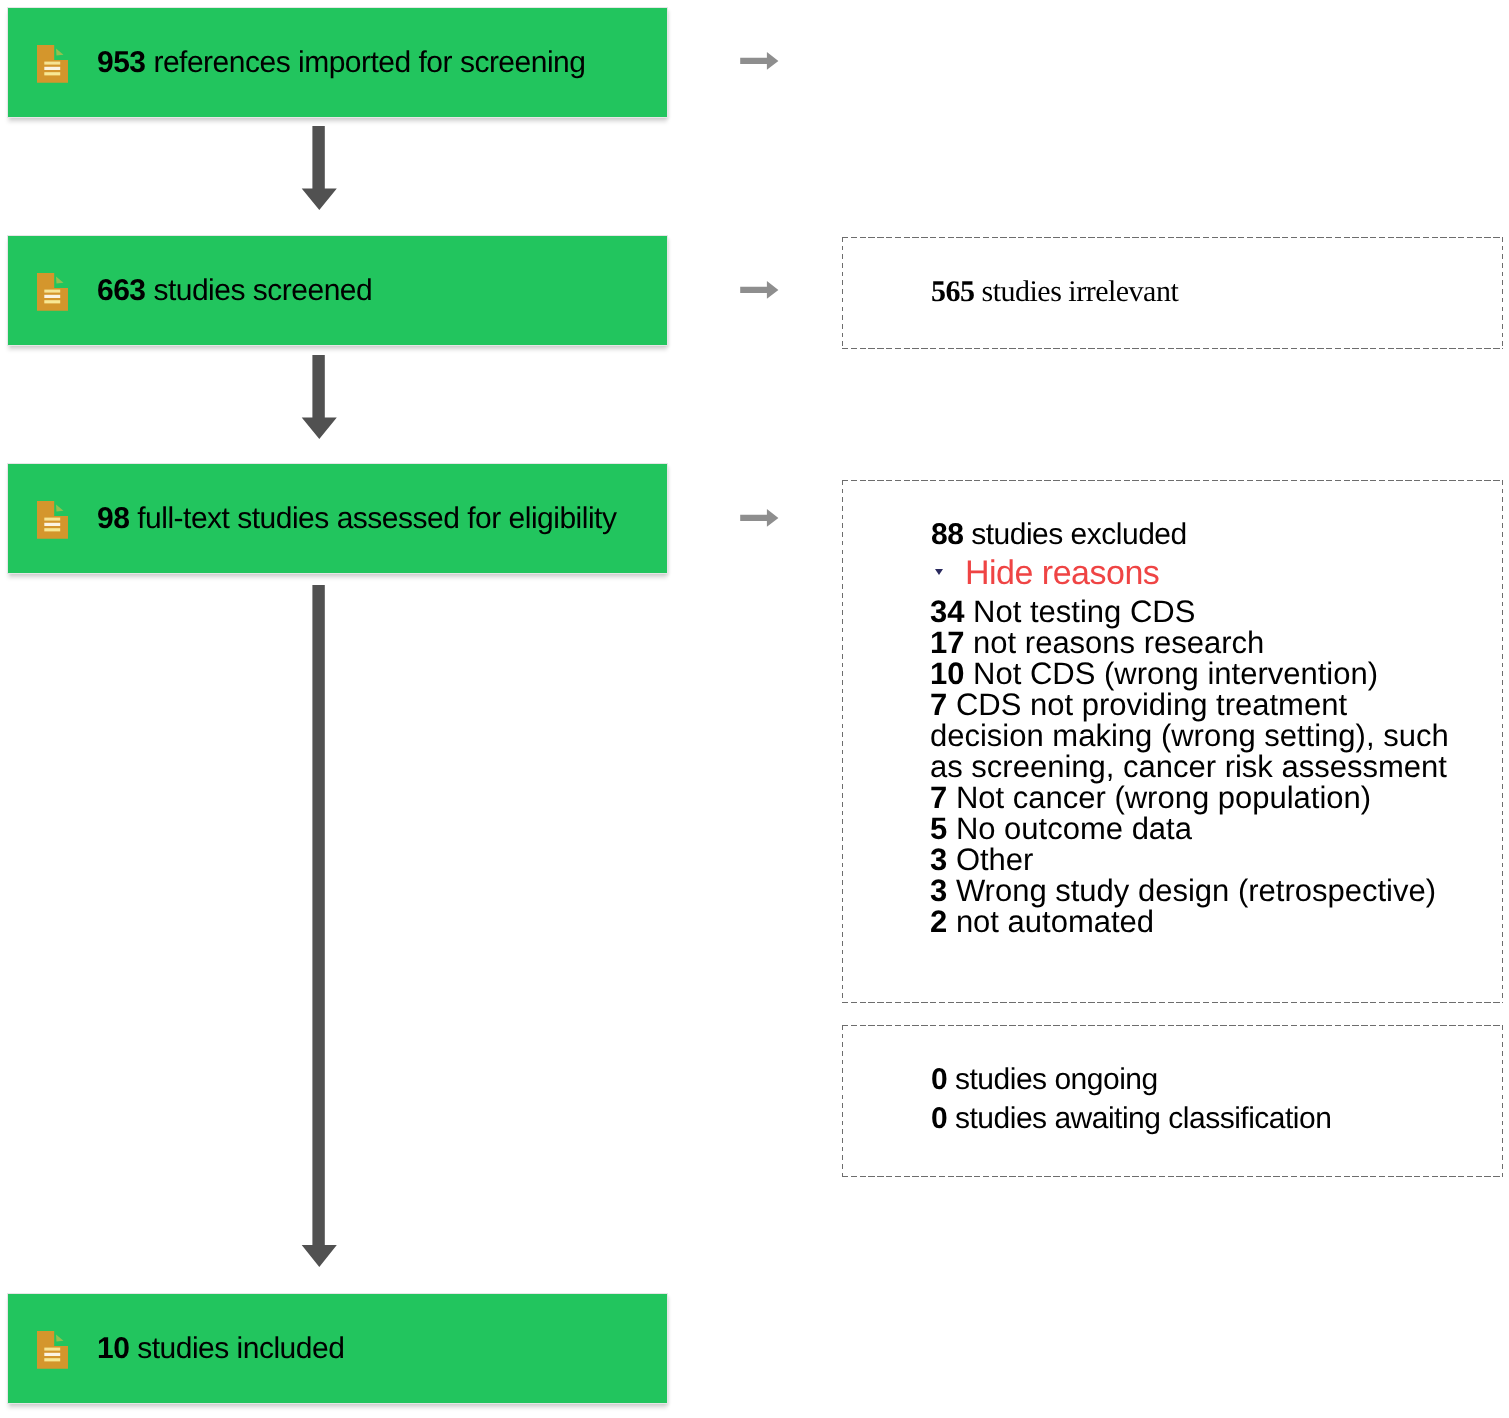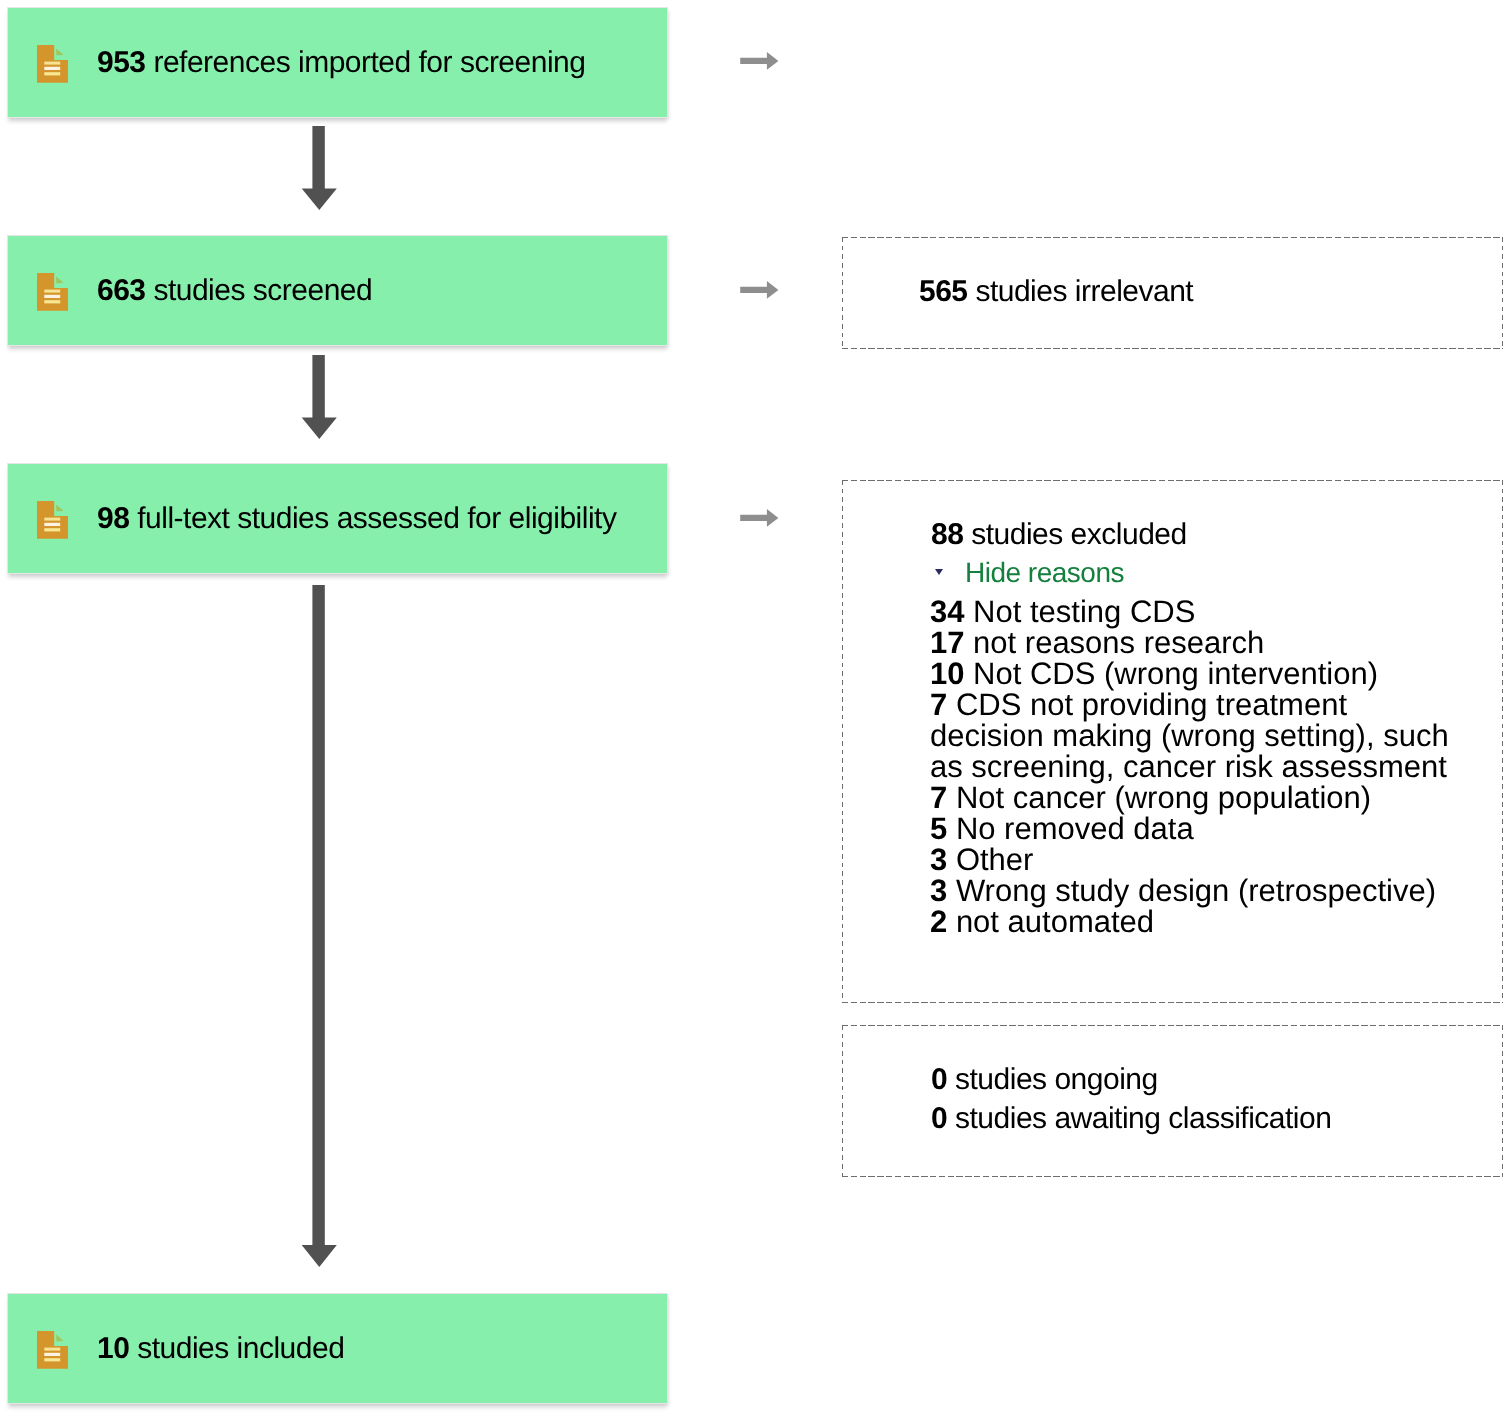--- a/index.html
+++ b/index.html
@@ -1,37 +1,37 @@
 <!DOCTYPE html>
 <html><head>
 <meta charset="utf-8">
 <style>
   html, body { margin:0; padding:0; background:#fff; }
   body { width:1509px; height:1418px; position:relative; overflow:hidden;
          font-family:"Liberation Sans", sans-serif; color:#000;
          -webkit-font-smoothing:antialiased; text-rendering:geometricPrecision; }
   .stage { position:absolute; left:0; top:0; width:1509px; height:1418px; }
-  .solidbox { position:absolute; background:#86efac; border:1px solid #e6e6e6;
+  .solidbox { position:absolute; background:#22c55e; border:1px solid #e6e6e6;
               box-shadow: 0px 5px 4px -1px rgba(0,0,0,0.13), 2px 2px 3px -1px rgba(0,0,0,0.10); box-sizing:border-box; }
   .dashbox { position:absolute; background:#fff; box-sizing:border-box; }
   .dashbox::before { content:""; position:absolute; left:0; top:0; right:0; bottom:0;
      background-image:
        repeating-linear-gradient(to right, #6d6d6d 0 6.3px, rgba(0,0,0,0) 6.3px 8.8px),
        repeating-linear-gradient(to right, #6d6d6d 0 6.3px, rgba(0,0,0,0) 6.3px 8.8px),
        repeating-linear-gradient(to bottom, #6d6d6d 0 4.6px, rgba(0,0,0,0) 4.6px 8.7px),
        repeating-linear-gradient(to bottom, #6d6d6d 0 4.6px, rgba(0,0,0,0) 4.6px 8.7px);
      background-size: 100% 1.3px, 100% 1.3px, 1.3px 100%, 1.3px 100%;
      background-position: 0 0, 0 100%, 0 0, 100% 0;
      background-repeat: no-repeat; pointer-events:none; }
   .rowtext { position:absolute; font-size:30px; letter-spacing:-0.5px; line-height:34px; white-space:nowrap; }
   .b { font-weight:bold; }
   .docicon { position:absolute; width:31px; height:37.7px; display:block; }
   .arrowdown { position:absolute; display:block; }
   .arrowright { position:absolute; display:block; }
-  .hidereasons { font-size:28px; letter-spacing:-0.5px; line-height:34px; white-space:nowrap; color:#15803d; }
+  .hidereasons { font-size:34px; letter-spacing:-0.5px; line-height:34px; white-space:nowrap; color:#ef4444; }
   .caret { position:absolute; left:-1px; top:13px; width:0; height:0;
            border-left:4.5px solid transparent; border-right:4.5px solid transparent;
            border-top:6px solid #2a2a5e; }
   .hrlabel { display:inline-block; margin-left:29px; }
   .reasonlist .reason { font-size:31px; line-height:31px; }
 </style>
 </head>
 <body>
 
 <div class="stage">
@@ -87,42 +87,42 @@
       <rect x="7.3" y="27.2" width="15.9" height="3.2" fill="#f8e894"></rect>
     </svg>
     <div class="rowtext" style="left:89px; top:38px;">
       <span class="b">10</span>
       <span>studies included</span>
     </div>
   </div>
 
 
   <div class="dashbox" style="left:842px; top:237px; width:661px; height:112px;">
-    <div class="rowtext" style="left:77px; top:38px;">
+    <div class="rowtext" style="left:89px; top:38px;font-family:Liberation Serif, serif;">
       <span class="b">565</span>
       <span>studies irrelevant</span>
     </div>
   </div>
 
   <div class="dashbox" id="exbox3" style="left:842px; top:480px; width:661px; height:523px;">
     <div class="rowtext" style="left:89px; top:38px;">
       <span class="b">88</span>
       <span>studies excluded</span>
     </div>
     <div class="hidereasons" style="position:absolute; left:94px; top:76px;">
       <span class="caret"></span>
       <span class="hrlabel">Hide reasons</span>
     </div>
     <div class="reasonlist" style="position:absolute; left:88px; top:116px; width:524px;">
       <div class="reason"><span class="b">34</span> <span>Not testing CDS</span></div>
       <div class="reason"><span class="b">17</span> <span>not reasons research</span></div>
       <div class="reason"><span class="b">10</span> <span>Not CDS (wrong intervention)</span></div>
       <div class="reason"><span class="b">7</span> <span>CDS not providing treatment decision making (wrong setting), such as screening, cancer risk assessment</span></div>
       <div class="reason"><span class="b">7</span> <span>Not cancer (wrong population)</span></div>
-      <div class="reason"><span class="b">5</span> <span>No removed data</span></div>
+      <div class="reason"><span class="b">5</span> <span>No outcome data</span></div>
       <div class="reason"><span class="b">3</span> <span>Other</span></div>
       <div class="reason"><span class="b">3</span> <span>Wrong study design (retrospective)</span></div>
       <div class="reason"><span class="b">2</span> <span>not automated</span></div>
     </div>
   </div>
 
   <div class="dashbox" style="left:842px; top:1025px; width:661px; height:152px;">
     <div class="rowtext" style="left:89px; top:38px;">
       <span class="b">0</span>
       <span>studies ongoing</span>

